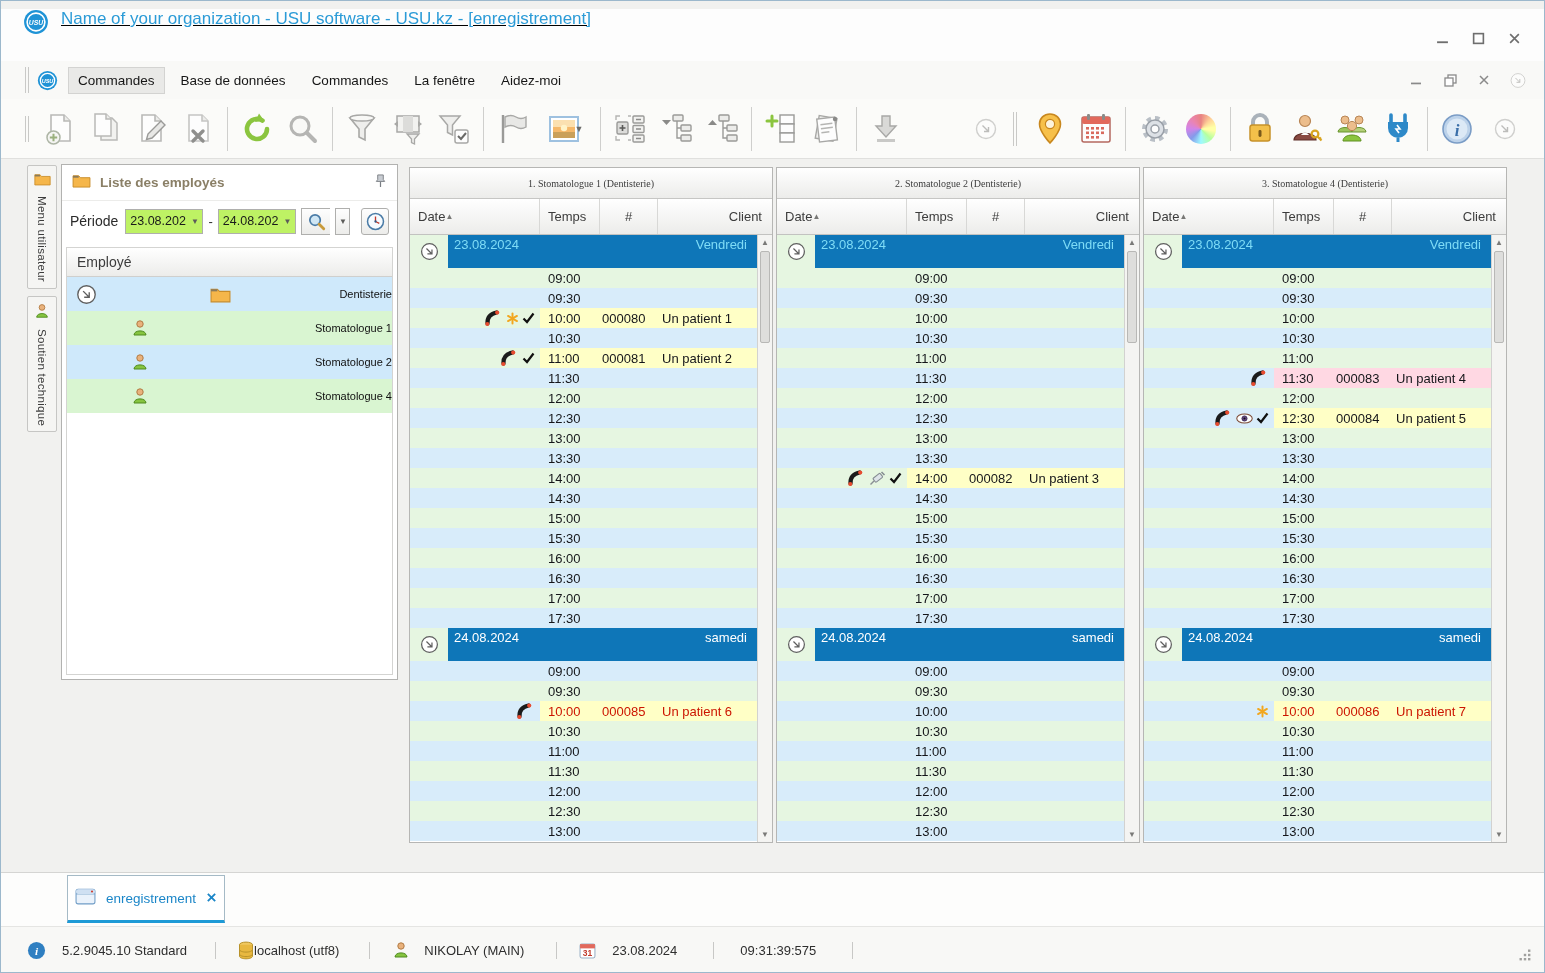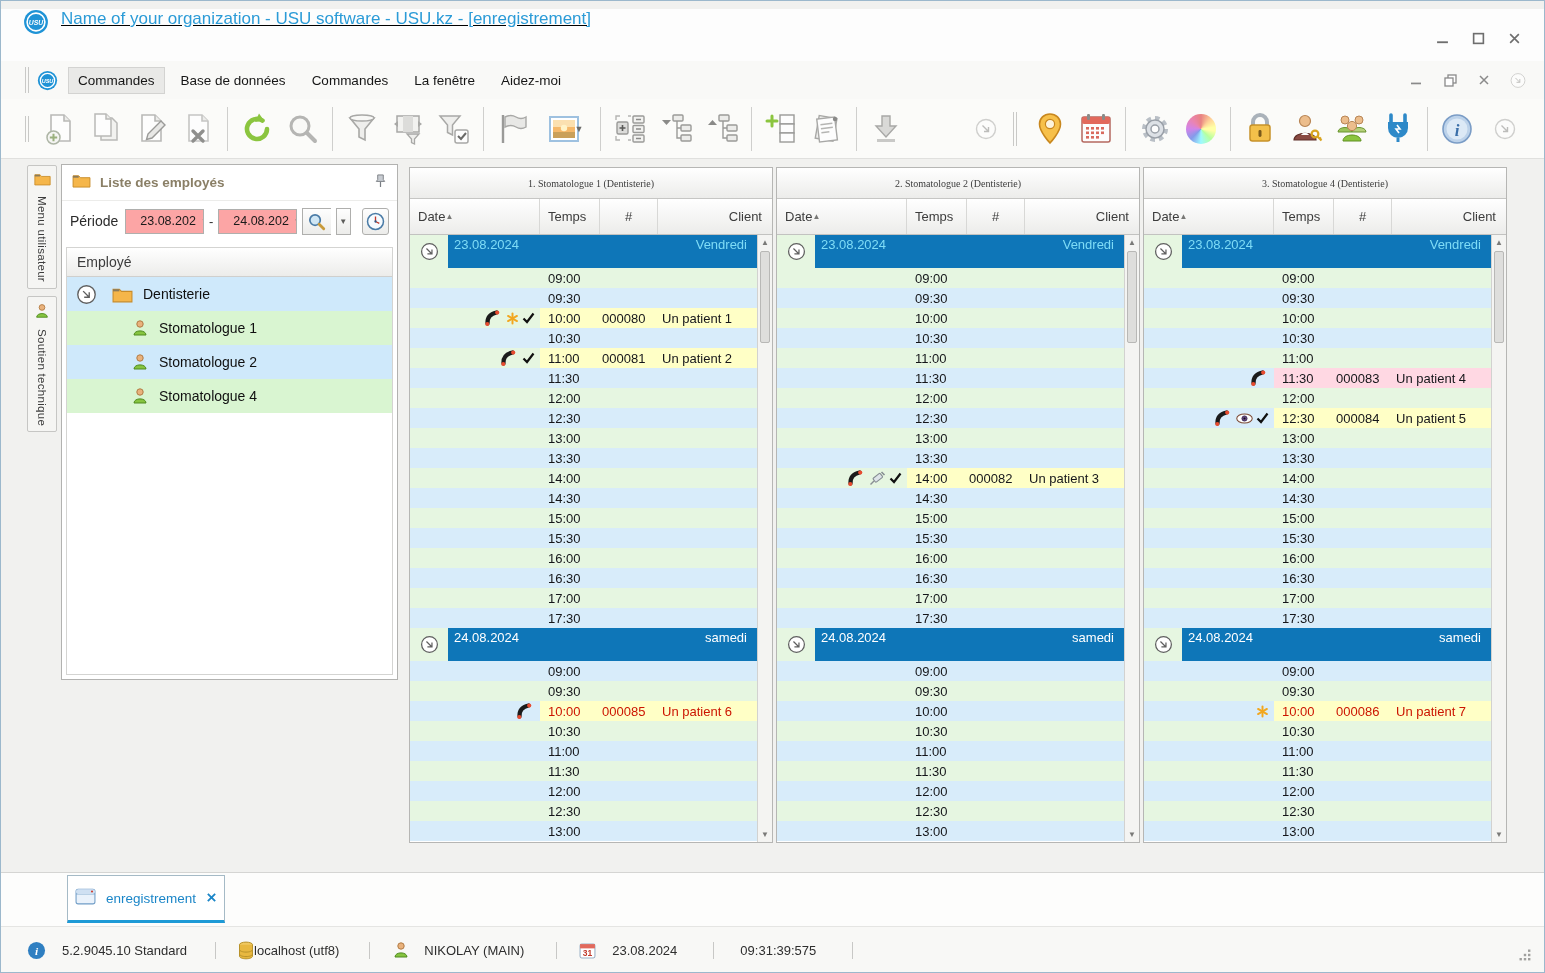--- a/index.html
+++ b/index.html
@@ -42,34 +42,34 @@
     flex-direction:column;align-items:center;padding-top:6px;}
   .vt1{height:124px;} .vt2{height:136px;}
   .vlabel{writing-mode:vertical-rl;font-size:11.5px;color:#3c3c3c;margin-top:6px;letter-spacing:.3px;}
 
   
   .sidepanel{position:absolute;left:60px;top:5px;width:337px;height:516px;background:#fff;border:1px solid #b2b2b0;}
   .sp-title{height:36px;display:flex;align-items:center;padding:0 10px;border-bottom:1px solid #ececea;}
   .sp-title-text{flex:1;margin-left:9px;font-size:13.5px;font-weight:bold;color:#8a7f66;}
   .sp-period{height:40px;display:flex;align-items:center;padding:0 8px;gap:5px;}
   .sp-period-label{font-size:14px;color:#2a2a2a;margin-right:2px;}
-  .combo{width:88px;height:25px;border:1px solid #afafad;background:#fca5a5;display:flex;align-items:center;
-    padding-left:14px;overflow:hidden;white-space:nowrap;}
+  .combo{width:88px;height:25px;border:1px solid #afafad;background:#bef264;display:flex;align-items:center;
+    padding-left:4px;overflow:hidden;white-space:nowrap;}
   .combo .val{font-size:12.5px;color:#1a1a1a;}
   .combo .cv{margin-left:auto;font-size:8px;color:#5c5c5a;padding:0 5px;}
   .dash{font-size:13px;color:#2a2a2a;}
   .sbtn{height:27px;border:1px solid #afafad;background:linear-gradient(#fefefe,#ececea);
     display:flex;align-items:center;justify-content:center;}
   .sbtn-search{width:33px;border-right:none;}
   .sbtn-caret{width:17px;font-size:8px;color:#5c5c5a;}
   .sbtn-clock{width:31px;margin-left:6px;border-radius:3px;}
   .sp-grid{position:absolute;left:4px;right:4px;top:82px;bottom:4px;border:1px solid #d4d4d2;background:#fff;}
   .sp-emph{height:29px;background:linear-gradient(#ffffff,#ececea);border-bottom:1px solid #cfcfcd;
     display:flex;align-items:center;padding-left:10px;font-size:14px;color:#3c3c3c;}
-  .erow{height:34px;display:flex;align-items:center;font-size:14px;color:#101010;}
+  .erow{height:34px;display:flex;align-items:center;font-size:11px;color:#101010;justify-content:space-between;}
   .erow .lbl{margin-left:10px;}
   .bg-blue{background:#cfe9fb;} .bg-green{background:#d9f5d1;}
   .ind1{margin-left:9px;} .ind2{margin-left:64px;}
 
   
   .panels{position:absolute;left:408px;top:8px;display:flex;}
   .panel{width:364px;height:676px;background:#fff;border:1px solid #b6b6b4;margin-right:3px;
     display:flex;flex-direction:column;}
   .p-title{height:31px;flex:0 0 31px;background:linear-gradient(#ffffff,#ececea);border-bottom:1px solid #c6c6c4;
     display:flex;align-items:center;justify-content:center;font-size:10px;color:#3c3c3c;font-family:Liberation Serif, serif;}

